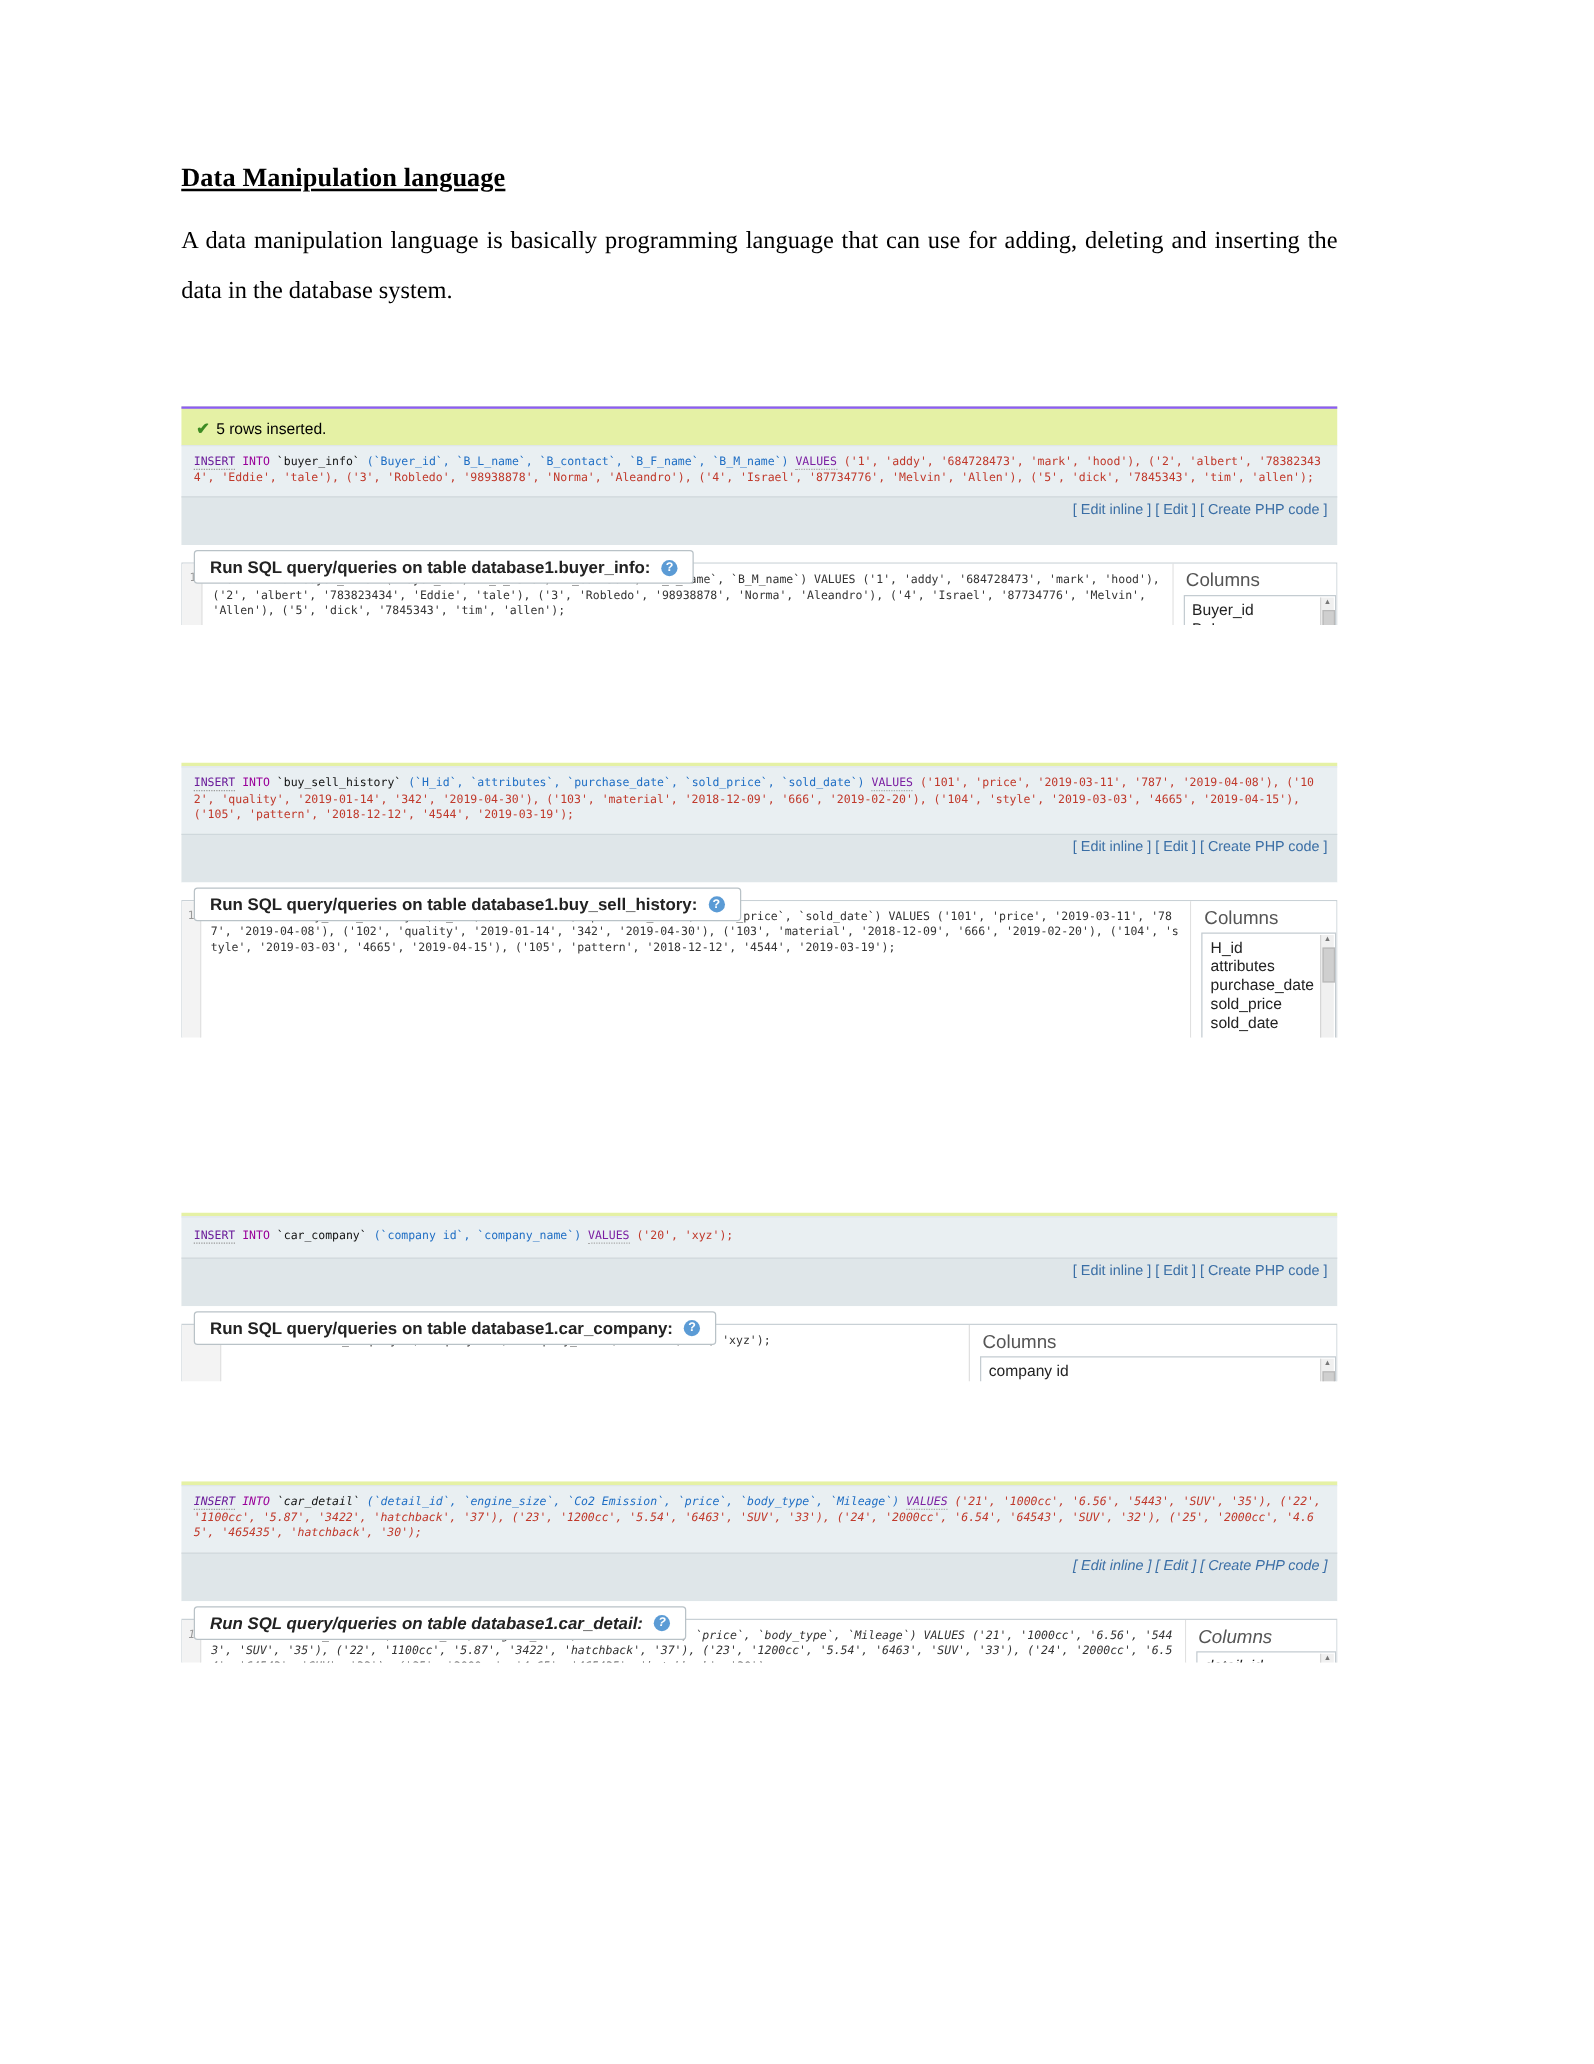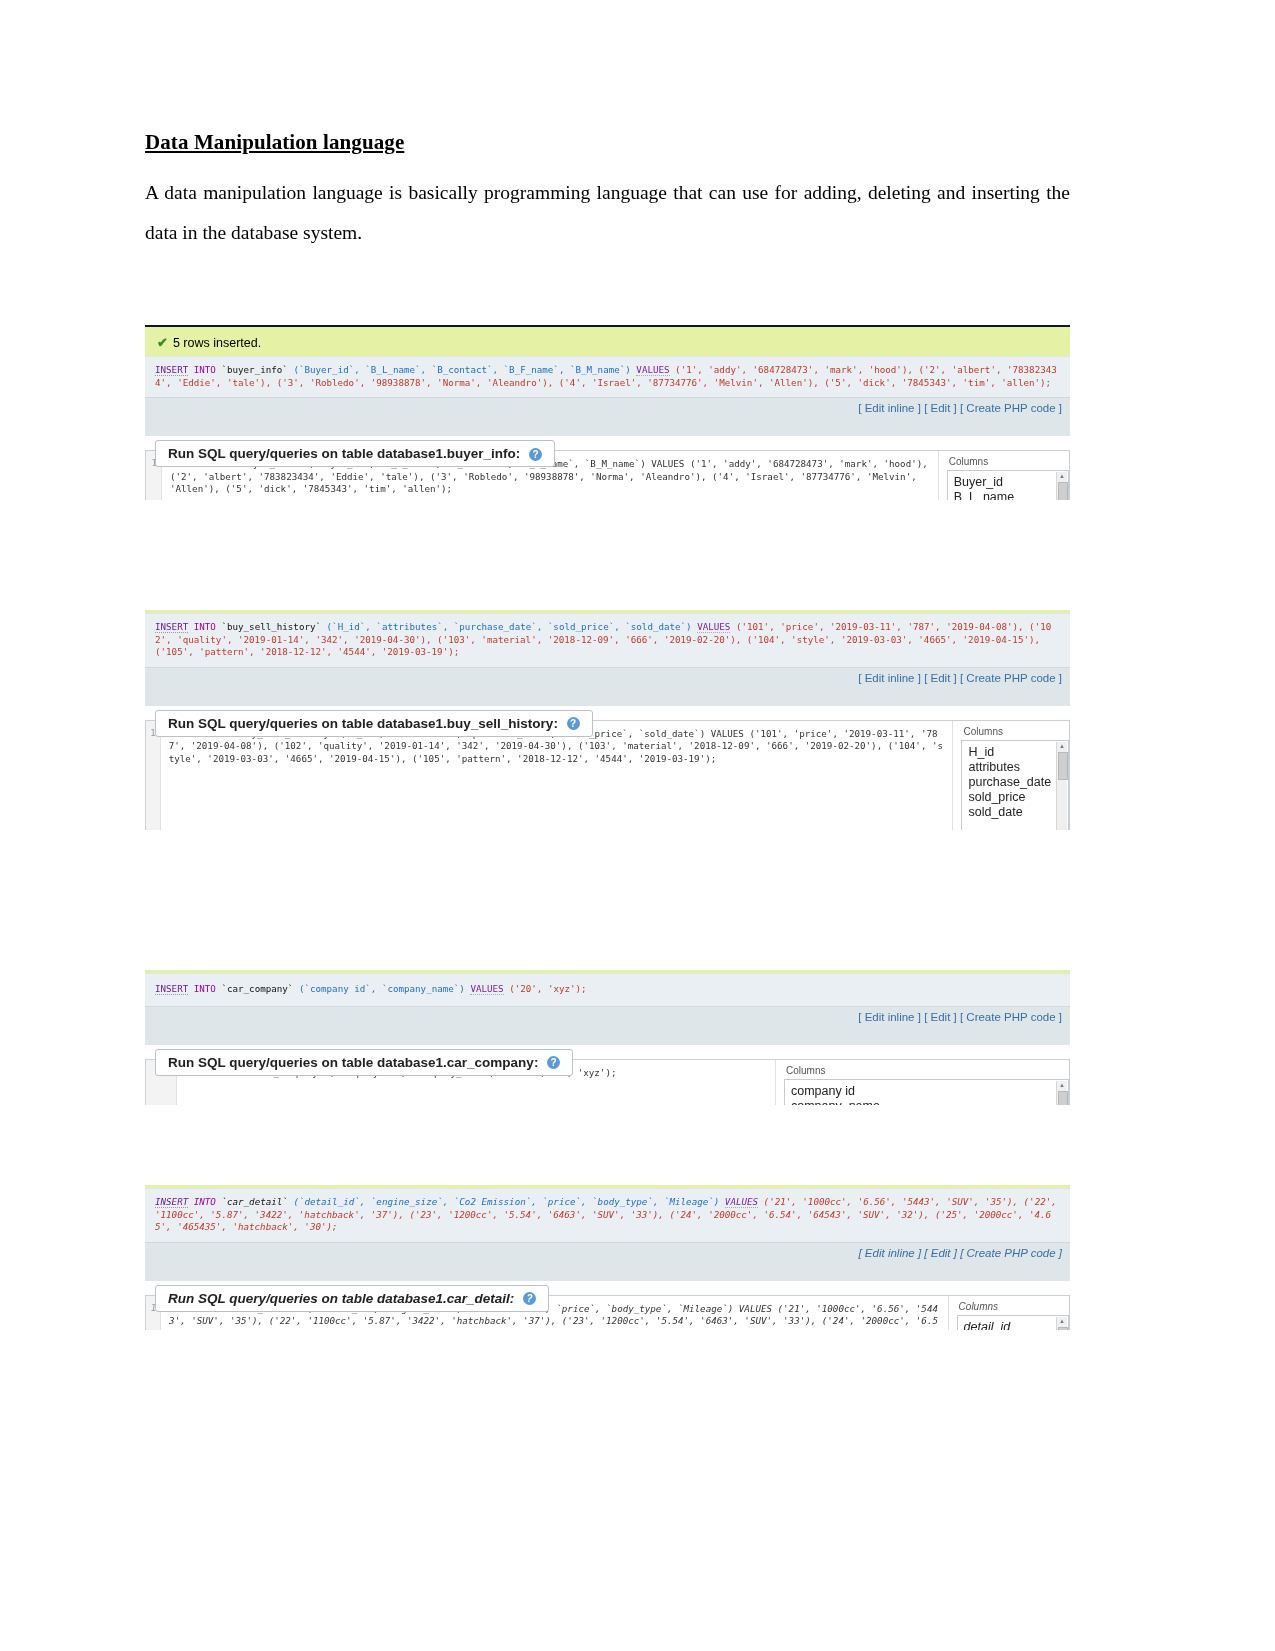--- a/index.html
+++ b/index.html
@@ -22,21 +22,21 @@
   }
   h2.sub-head{
     font-size:19.5px;font-style:italic;font-weight:bold;margin:14px 0 0 0;color:#000;
   }
 
   
   .pma-block{position:absolute;left:145px;width:925px;font-family:"Liberation Sans",sans-serif;}
   .pma-shot{position:relative;width:100%;}
 
   .ok-bar{
-    background:#e5f1a5;border-top:2px solid #0f172a;
+    background:#e5f1a5;border-top:2px solid #8b5cf6;
     padding:8px 12px 6px 12px;font-size:12.5px;color:#000;
   }
   .ok-bar .tick{color:#3d8b23;font-weight:bold;margin-right:5px;font-size:13px;}
 
   .sql-echo{
     background:#e9eff2;padding:7px 10px 8px 10px;
     font-family:"DejaVu Sans Mono",monospace;font-size:9.2px;line-height:12.5px;
     word-break:break-all;border-top:1px solid #dfe6e9;color:#444;
   }
   .kw{color:#990099;}
@@ -73,21 +73,21 @@
     width:26px;background:#f3f3f3;border-right:1px solid #e2e2e2;
     font-family:"DejaVu Sans Mono",monospace;font-size:9px;color:#999;
     text-align:right;padding:7px 4px 0 0;
   }
   .sql-text{
     padding:7px 8px 8px 8px;
     font-family:"DejaVu Sans Mono",monospace;font-size:9.2px;line-height:12.5px;
     word-break:break-all;color:#333;flex:1 1 auto;
   }
   .cols-pane{width:285px;padding:5px 0 0 8px;background:#fff;position:relative;}
-  .cols-title{font-size:10px;color:#555;margin:0 0 3px 2px;}
+  .cols-title{font-size:15px;color:#555;margin:0 0 3px 2px;}
   .cols-list{
     border:1px solid #c4ccd1;background:#fff;height:100%;
     padding:4px 6px;font-size:12.5px;line-height:15px;color:#222;
     position:relative;overflow:hidden;
   }
   .cols-list .scroll{
     position:absolute;right:1px;top:1px;bottom:1px;width:10px;background:#f0f0f0;
     border-left:1px solid #d6d6d6;
   }
   .cols-list .scroll .thumb{

